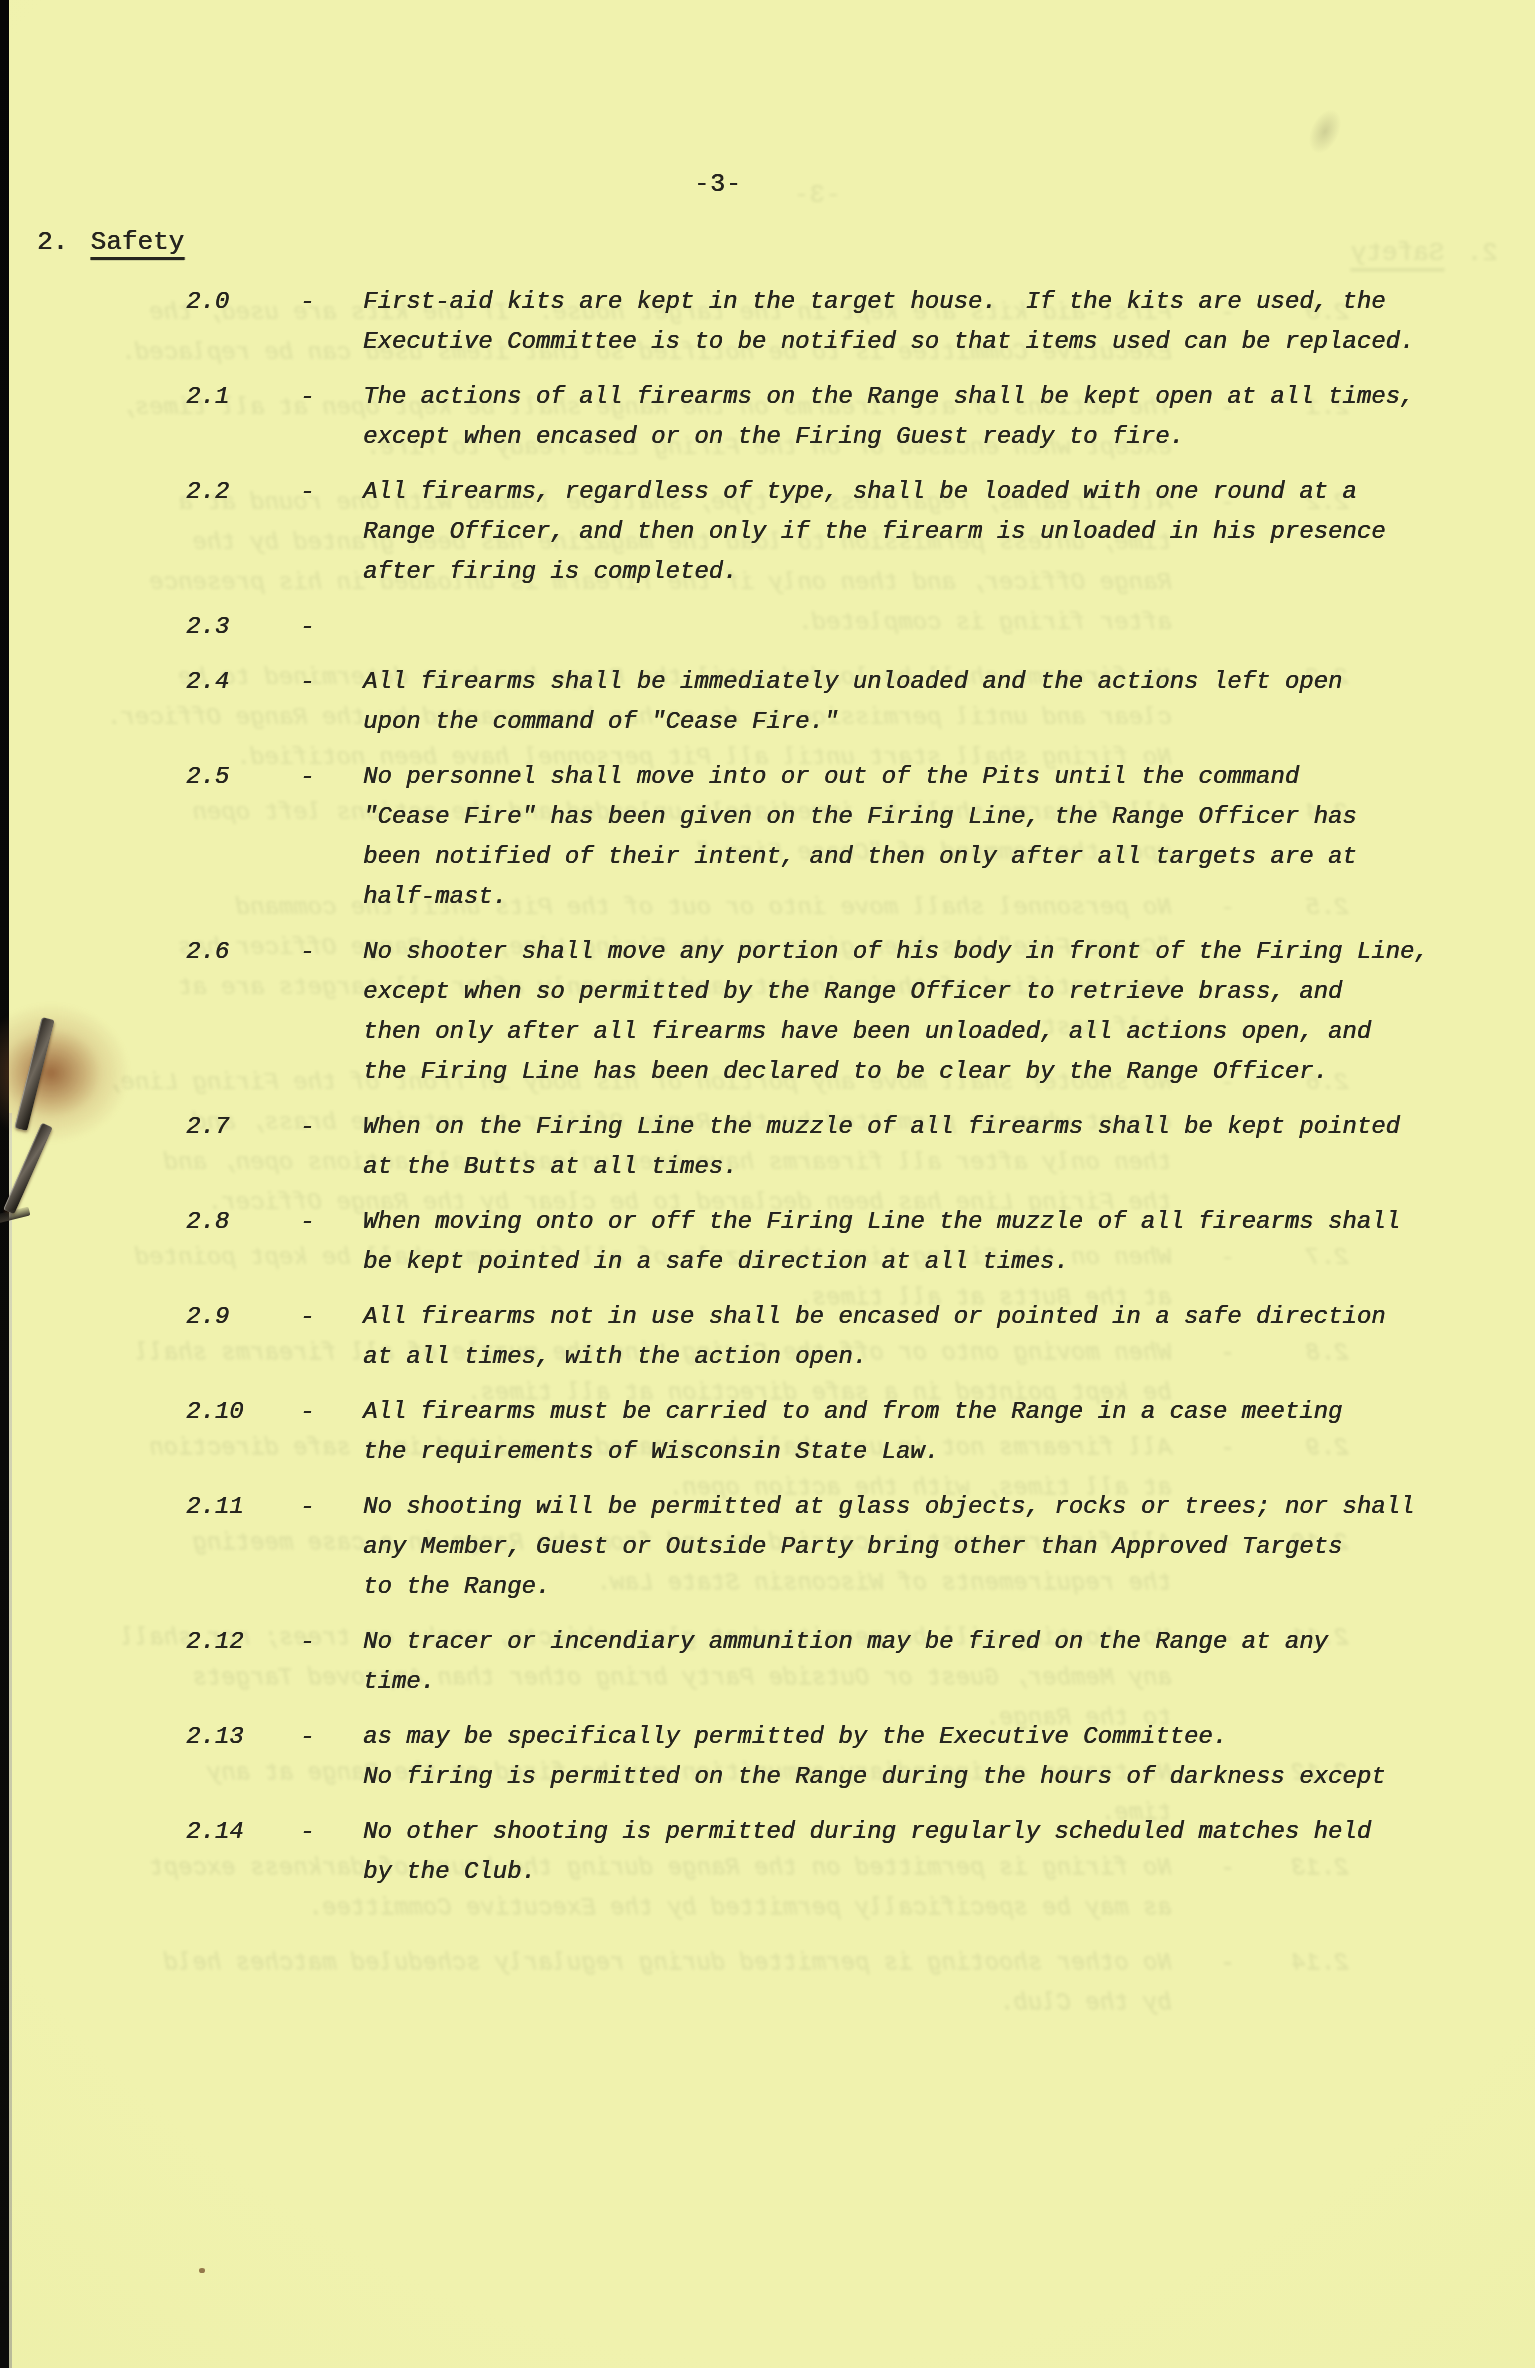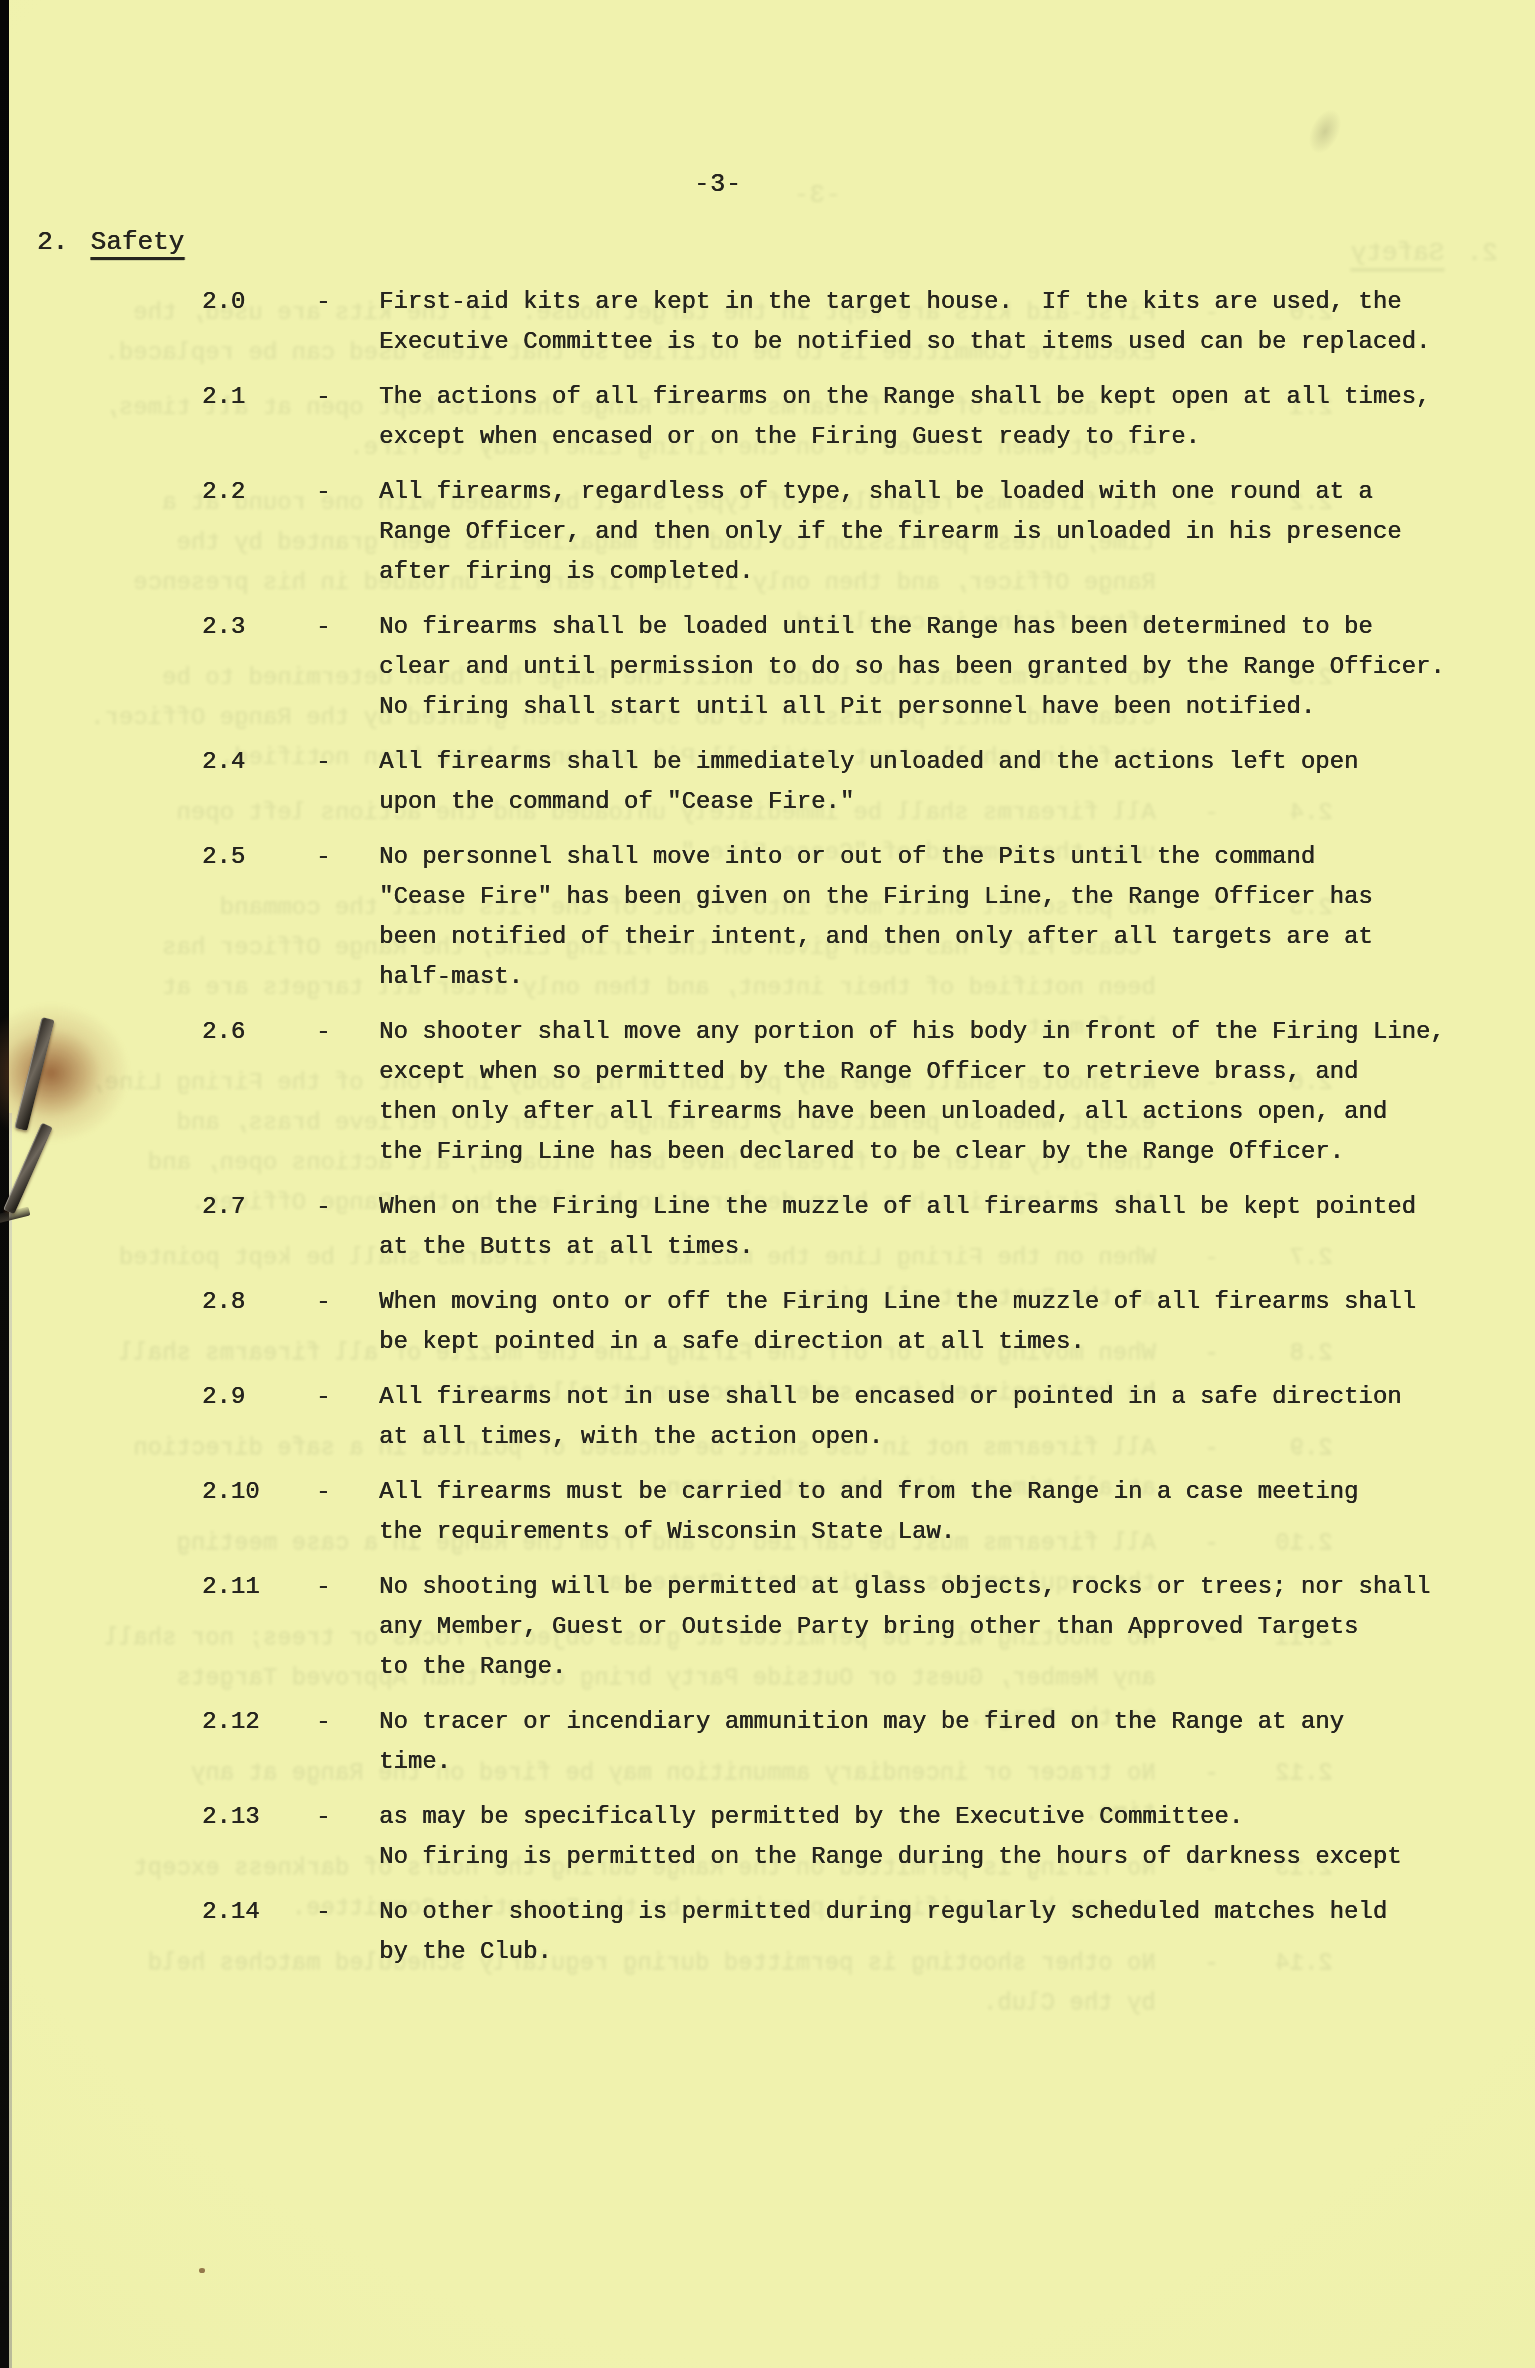--- a/index.html
+++ b/index.html
@@ -23,21 +23,21 @@
   }
   .section-heading{
     position:absolute;top:227px;left:37px;
     display:flex;gap:22.4px;font-size:26px;
   }
   .sec-title{
     text-decoration:underline;
     text-decoration-thickness:2.8px;
     text-underline-offset:8.4px;
   }
-  .rules{position:absolute;top:282px;left:202px;right:37px;font-size:24px;}
+  .rules{position:absolute;top:282px;left:186px;right:37px;font-size:24px;font-style:italic;}
   .rule{display:flex;align-items:flex-start;margin-bottom:15px;line-height:40px;}
   .rule-num{width:114px;flex:0 0 auto;white-space:pre;}
   .rule-dash{width:63px;flex:0 0 auto;}
   .rule-text{flex:1 1 auto;}
   .rule-text .line{white-space:pre;}
   
   .scan-edge{
     position:absolute;left:0;top:0;width:9.3px;height:100%;
     background:linear-gradient(#070707,#0c0c0a);z-index:5;
   }
@@ -270,25 +270,20 @@
     <span class="rule-text">
             <div class="line">All firearms, regardless of type, shall be loaded with one round at a</div>
             <div class="line">Range Officer, and then only if the firearm is unloaded in his presence</div>
             <div class="line">after firing is completed.</div>
           </span>
   </div>
 
   <div class="rule">
     <span class="rule-num">2.3</span>
     <span class="rule-dash">-</span>
-    <span class="rule-text">
-            <div class="line">No firearms shall be loaded until the Range has been determined to be</div>
-            <div class="line">clear and until permission to do so has been granted by the Range Officer.</div>
-            <div class="line">No firing shall start until all Pit personnel have been notified.</div>
-          </span>
   </div>
 
   <div class="rule">
     <span class="rule-num">2.4</span>
     <span class="rule-dash">-</span>
     <span class="rule-text">
             <div class="line">All firearms shall be immediately unloaded and the actions left open</div>
             <div class="line">upon the command of "Cease Fire."</div>
           </span>
   </div>

